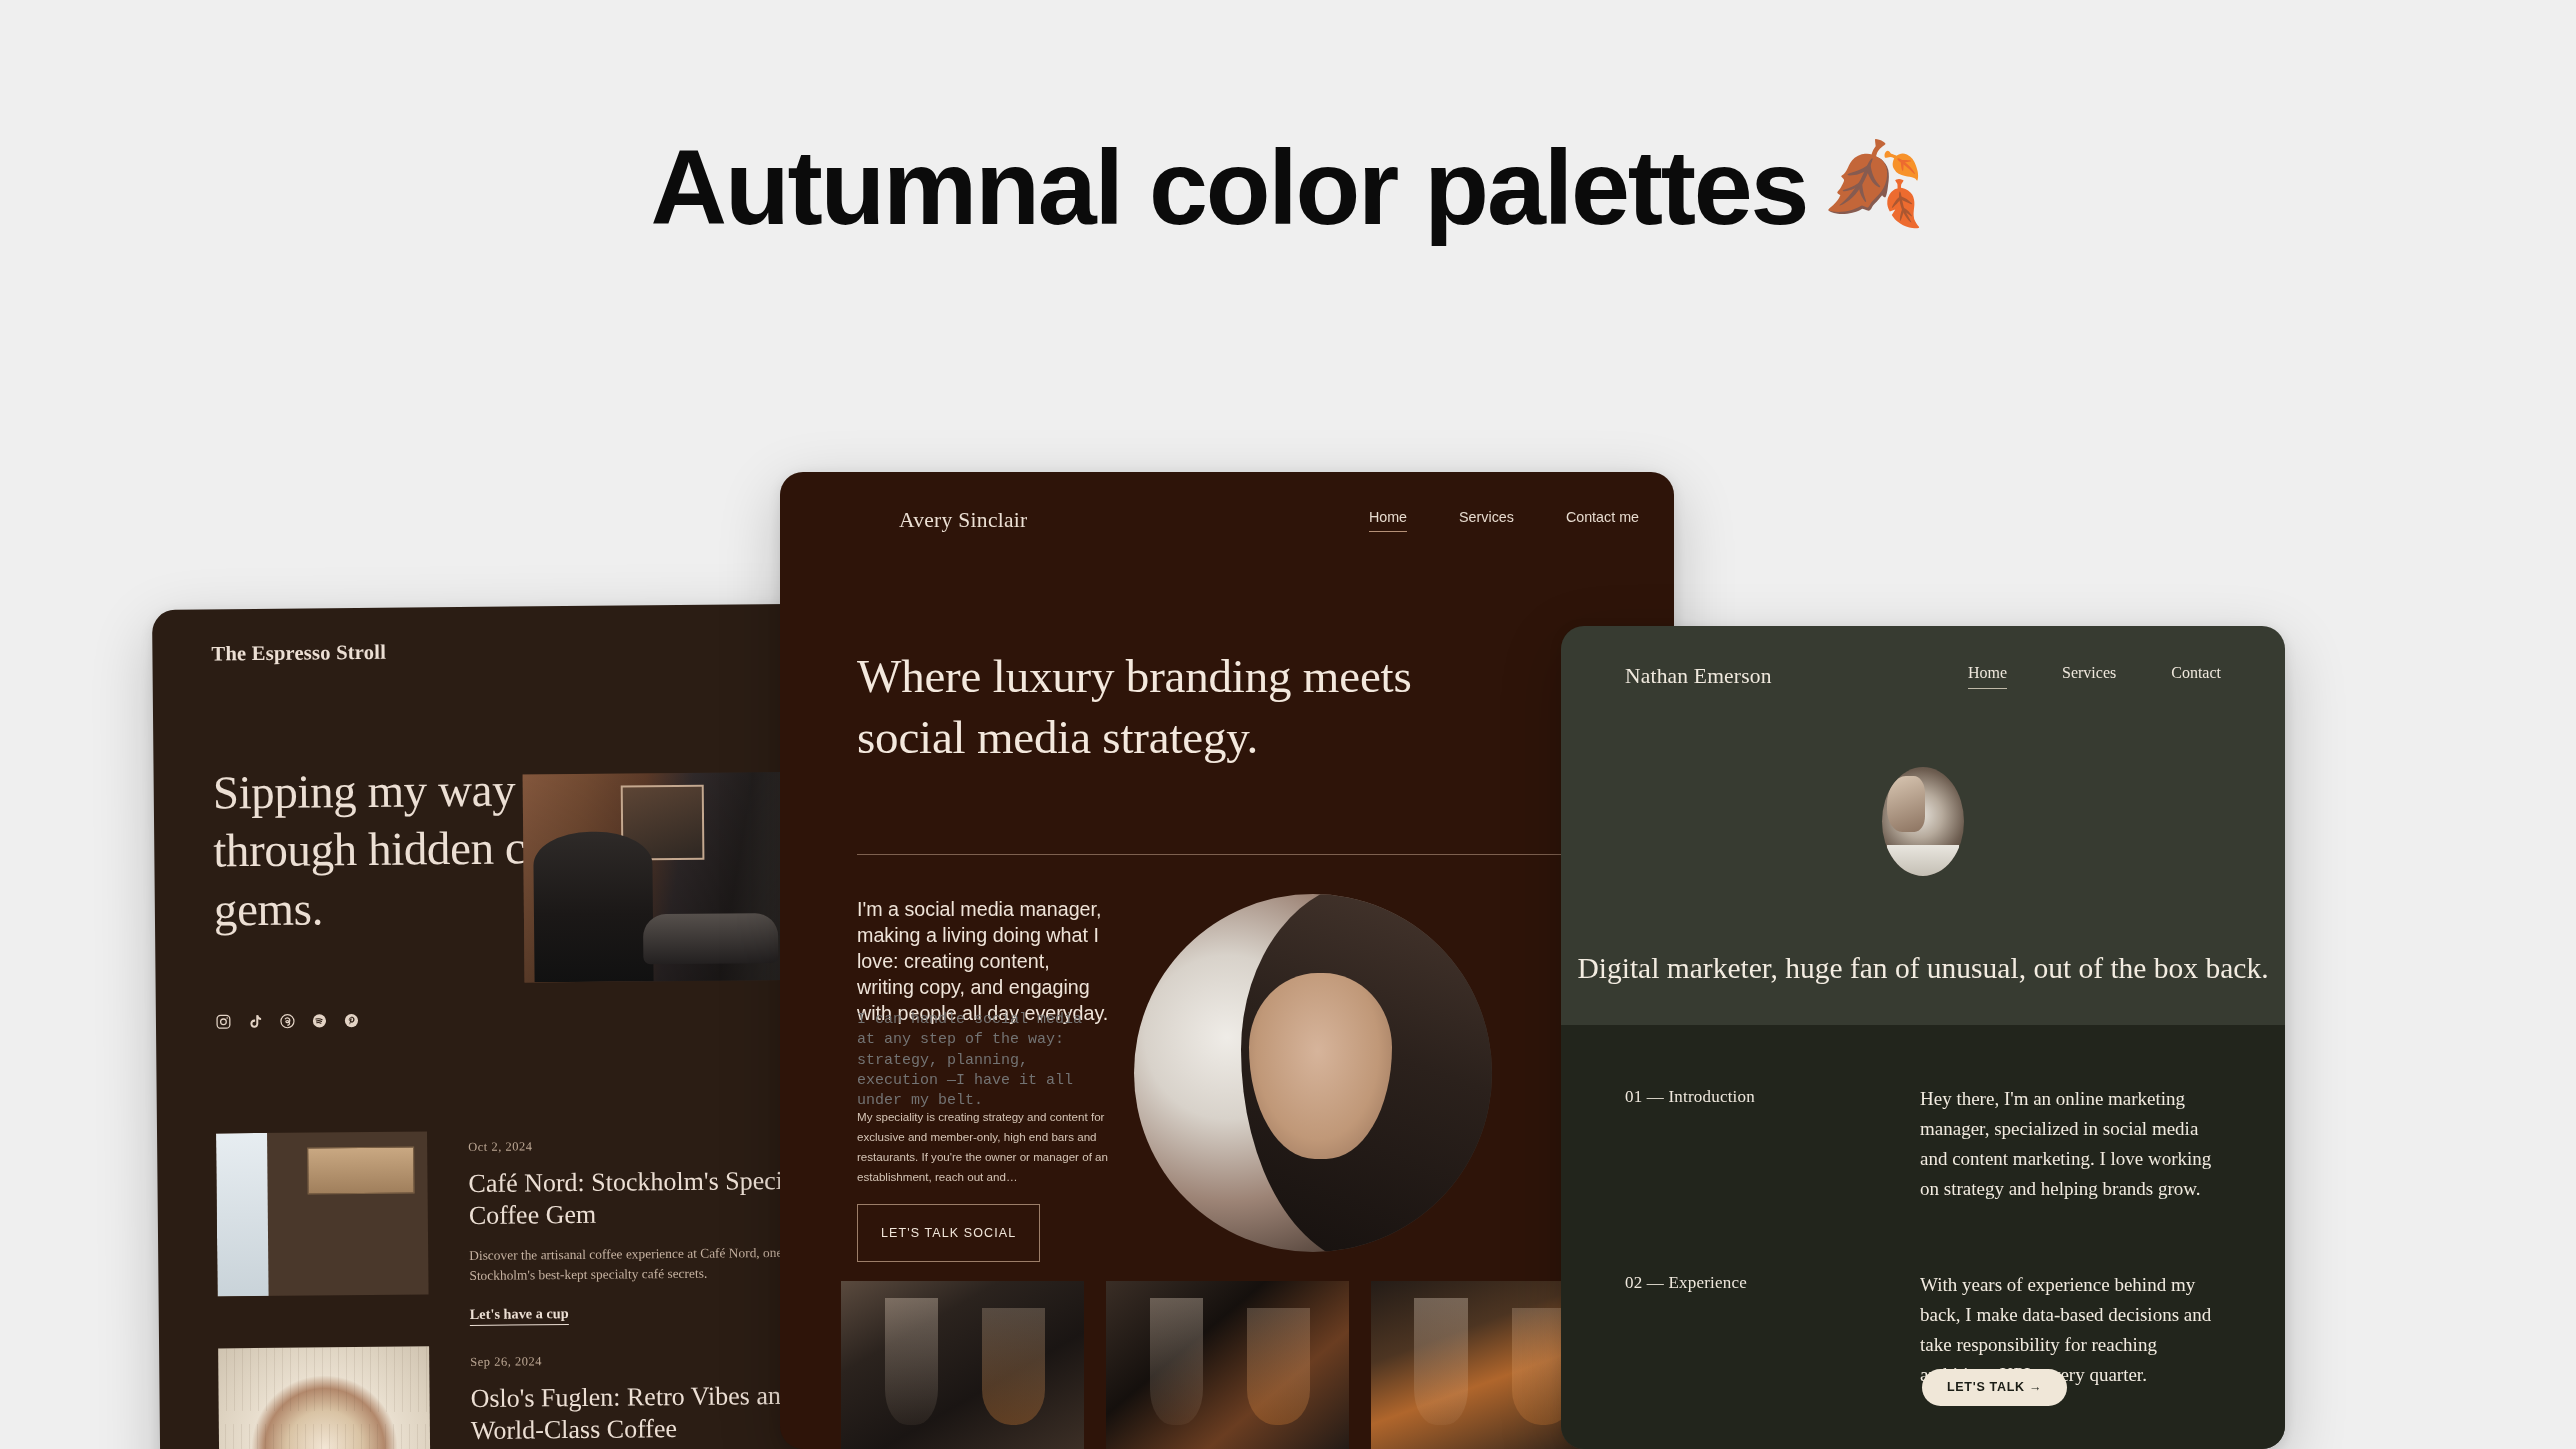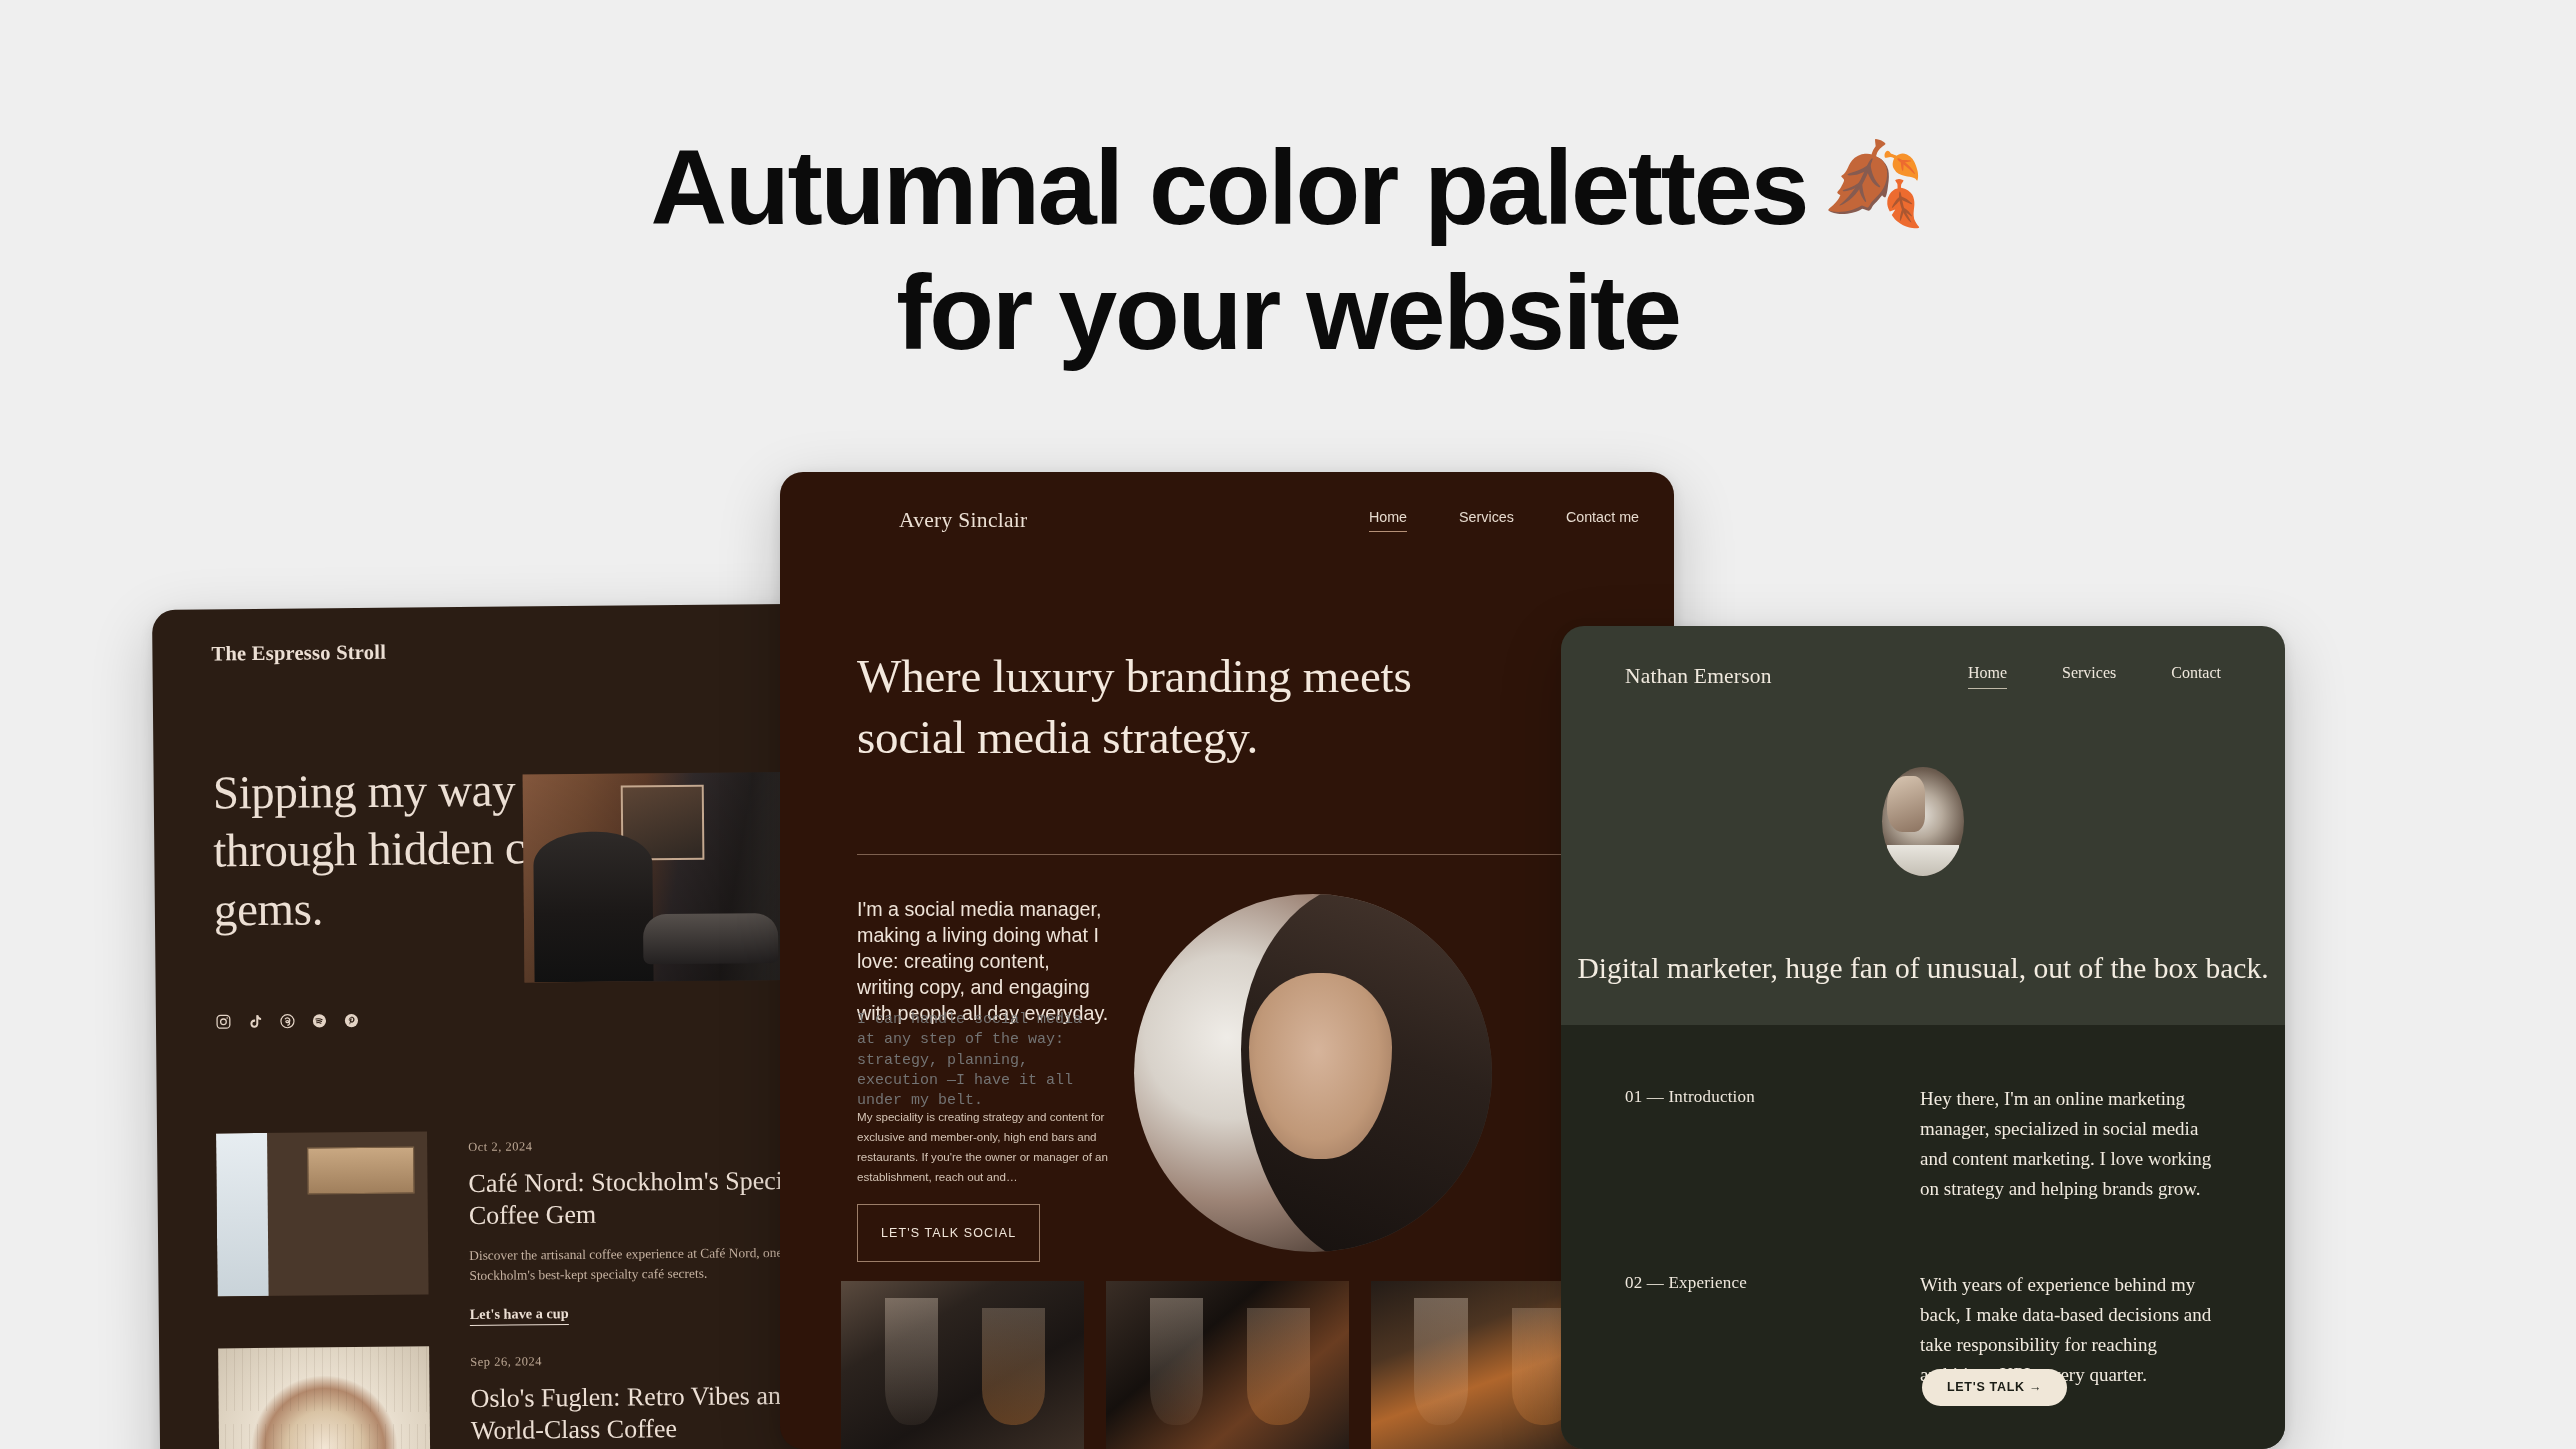--- a/index.html
+++ b/index.html
@@ -360,21 +360,20 @@
     font-size: 12.5px; letter-spacing: 0.7px;
   }
 </style>
 </head>
 <body>
 
 <div class="page-heading">
   <div class="line">
     <span>Autumnal color palettes</span><span class="leaf-emoji">🍂</span>
   </div>
-  <div class="line">for your website</div>
 </div>
 
 <div class="mock" id="card-espresso">
 
   <div class="nav">
     <div class="brand">The Espresso Stroll</div>
     <div class="navlinks">
       <div class="navlink active">Blog</div>
     </div>
   </div>

